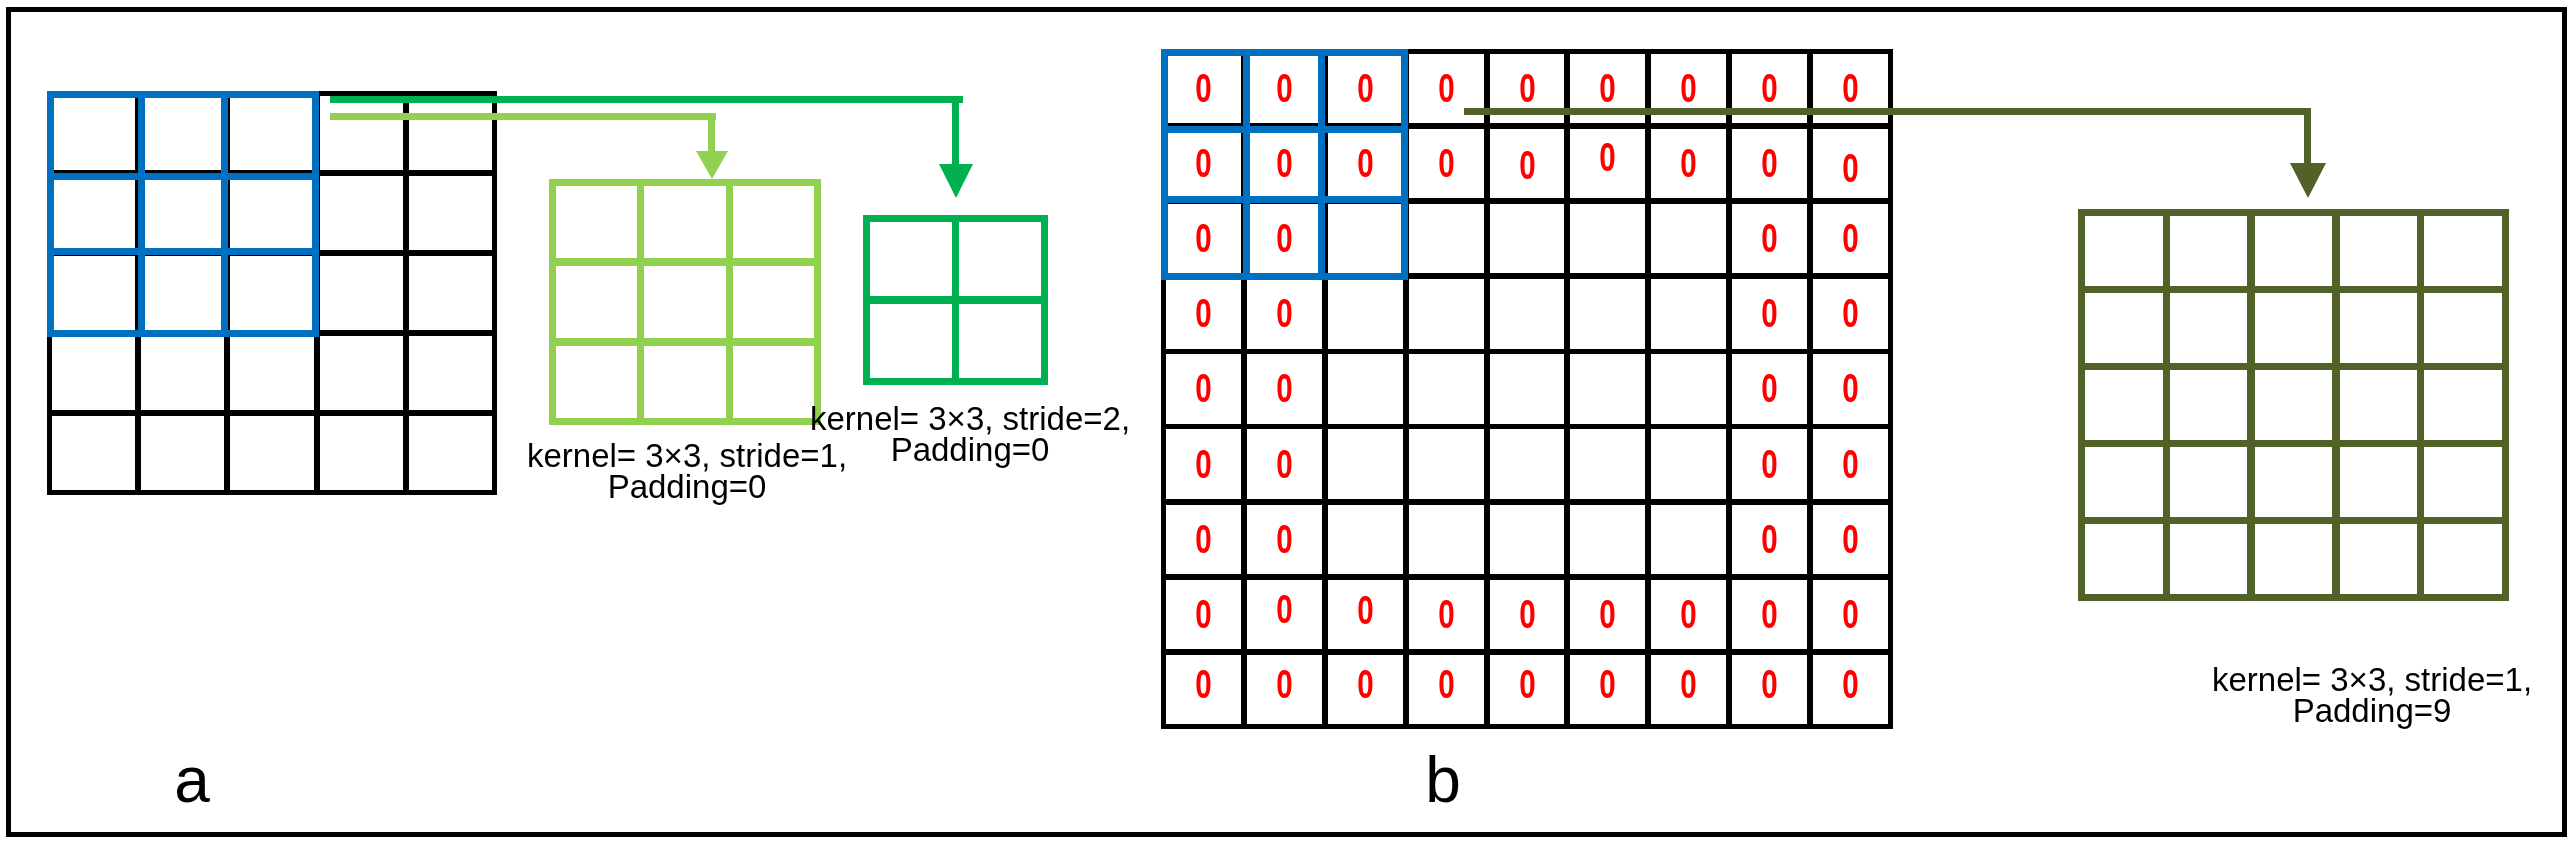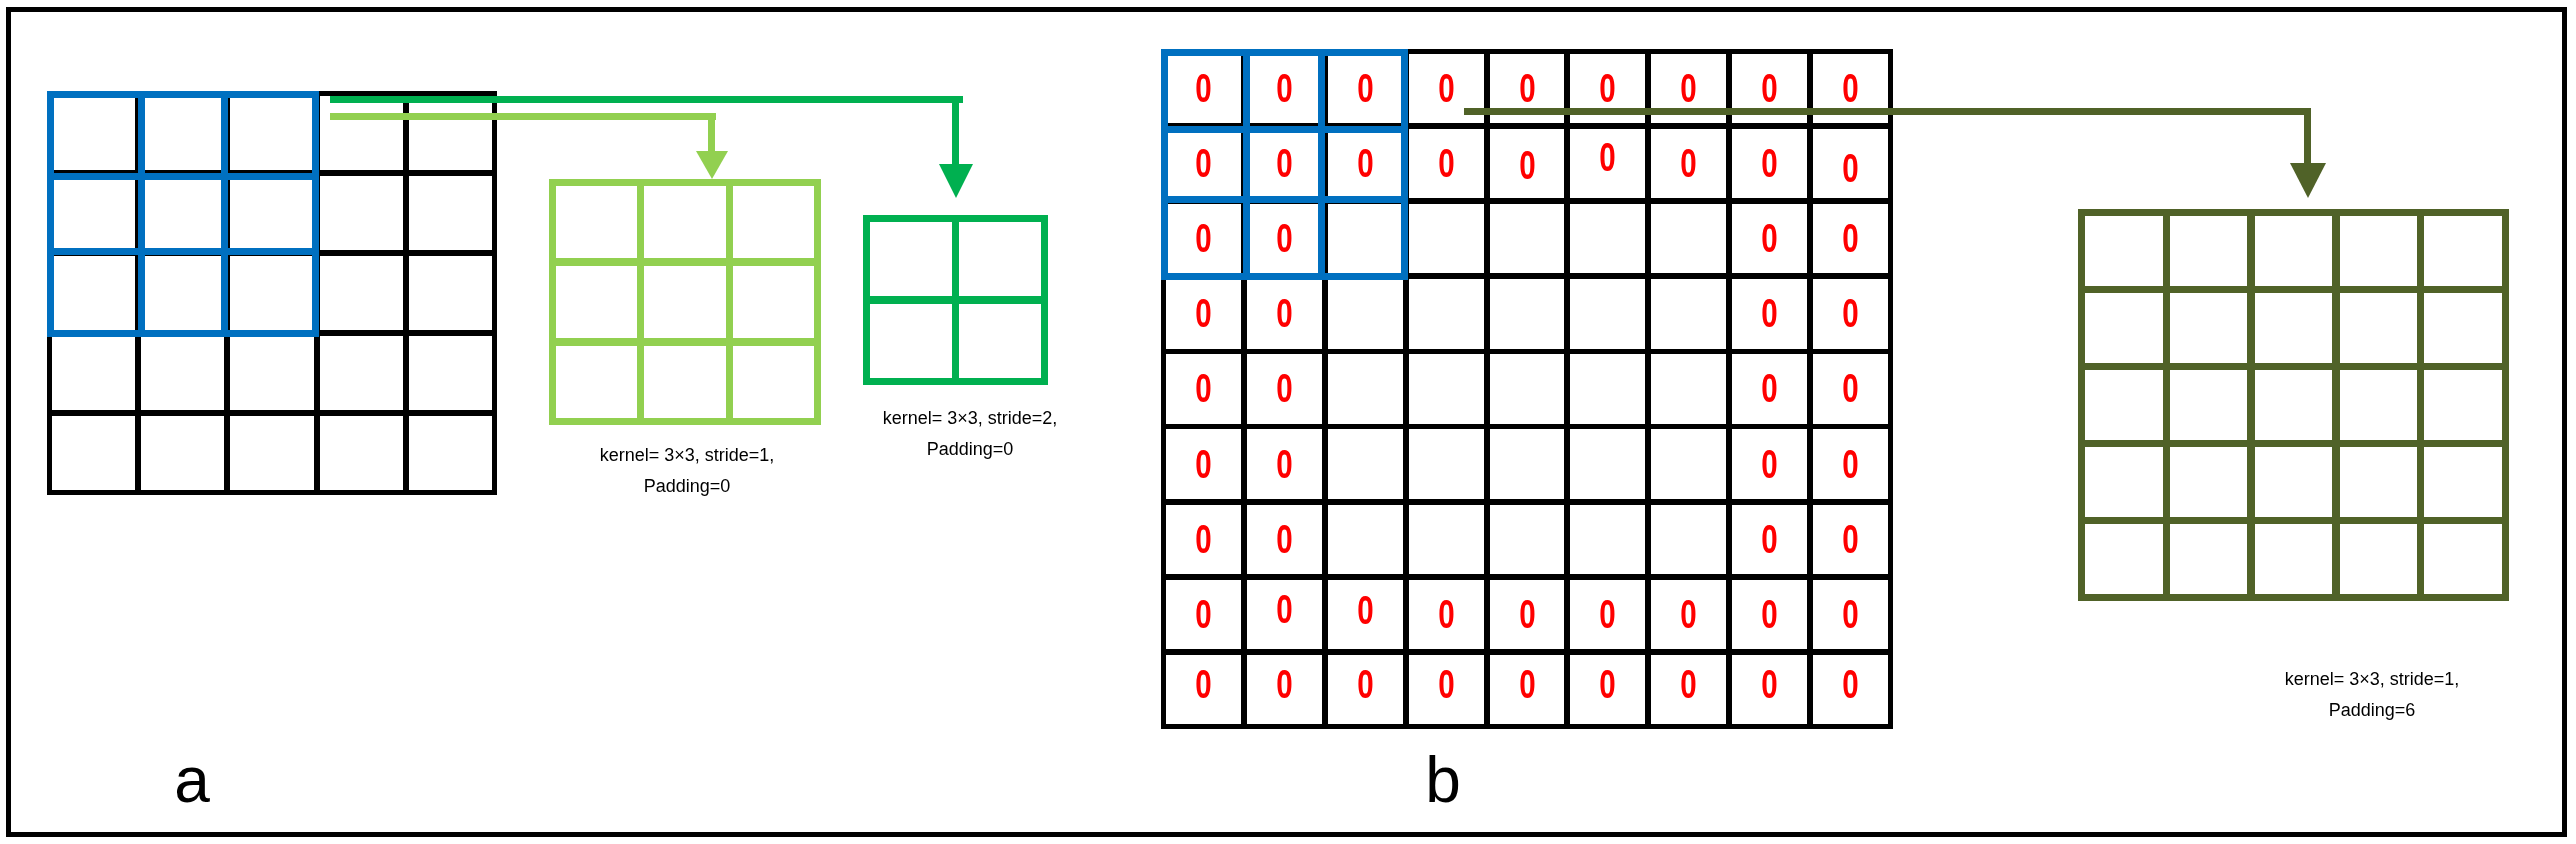--- a/index.html
+++ b/index.html
@@ -18,21 +18,21 @@
   .overlay{position:absolute;box-sizing:border-box;border:7.3px solid var(--oc,#0070C0);
     background-image:linear-gradient(var(--oc),var(--oc)),linear-gradient(var(--oc),var(--oc)),
                      linear-gradient(var(--oc),var(--oc)),linear-gradient(var(--oc),var(--oc));
     background-size:7.3px 100%,7.3px 100%,100% 7.3px,100% 7.3px;
     background-position:33.33% 0,66.67% 0,0 33.33%,0 66.67%;
     background-repeat:no-repeat;}
   .line{position:absolute;background:var(--oc,#000);}
   .ah{position:absolute;width:0;height:0;border-left:16px solid transparent;
       border-right:16px solid transparent;border-top:29px solid var(--oc,#000);}
   .cap{position:absolute;transform:translateX(-50%);text-align:center;color:#000;
-       font-size:18px;line-height:31px;white-space:nowrap;}
+       font-size:33px;line-height:31px;white-space:nowrap;}
   .plabel{position:absolute;transform:translateX(-50%);color:#000;font-size:64px;line-height:64px;}
   .z{font-weight:700;font-size:41px;line-height:1;color:var(--zc,#FF0000);transform:scaleX(.72);}
   
   #gridB .c:nth-child(14) .z{margin-top:4.4px;}
   #gridB .c:nth-child(15) .z{margin-top:-13px;}
   #gridB .c:nth-child(18) .z{margin-top:10.3px;}
   #gridB .c:nth-child(65) .z{margin-top:-10.3px;}
   #gridB .c:nth-child(66) .z{margin-top:-7.3px;}
   #gridB .c:nth-child(n+73) .z{margin-top:-8.8px;}
 </style>
@@ -333,18 +333,18 @@
       <div class="c"></div>
       <div class="c"></div>
       <div class="c"></div>
       <div class="c"></div>
       <div class="c"></div>
       <div class="c"></div>
       <div class="c"></div>
     </div>
   <div class="cap" style="left:2372px;top:664px;">
     <div>kernel= 3×3, stride=1,</div>
-    <div>Padding=6</div>
+    <div>Padding=9</div>
   </div>
 
   <div class="plabel" style="left:1443px;top:748px;">b</div>
 </div>
 
 
 </body></html>

